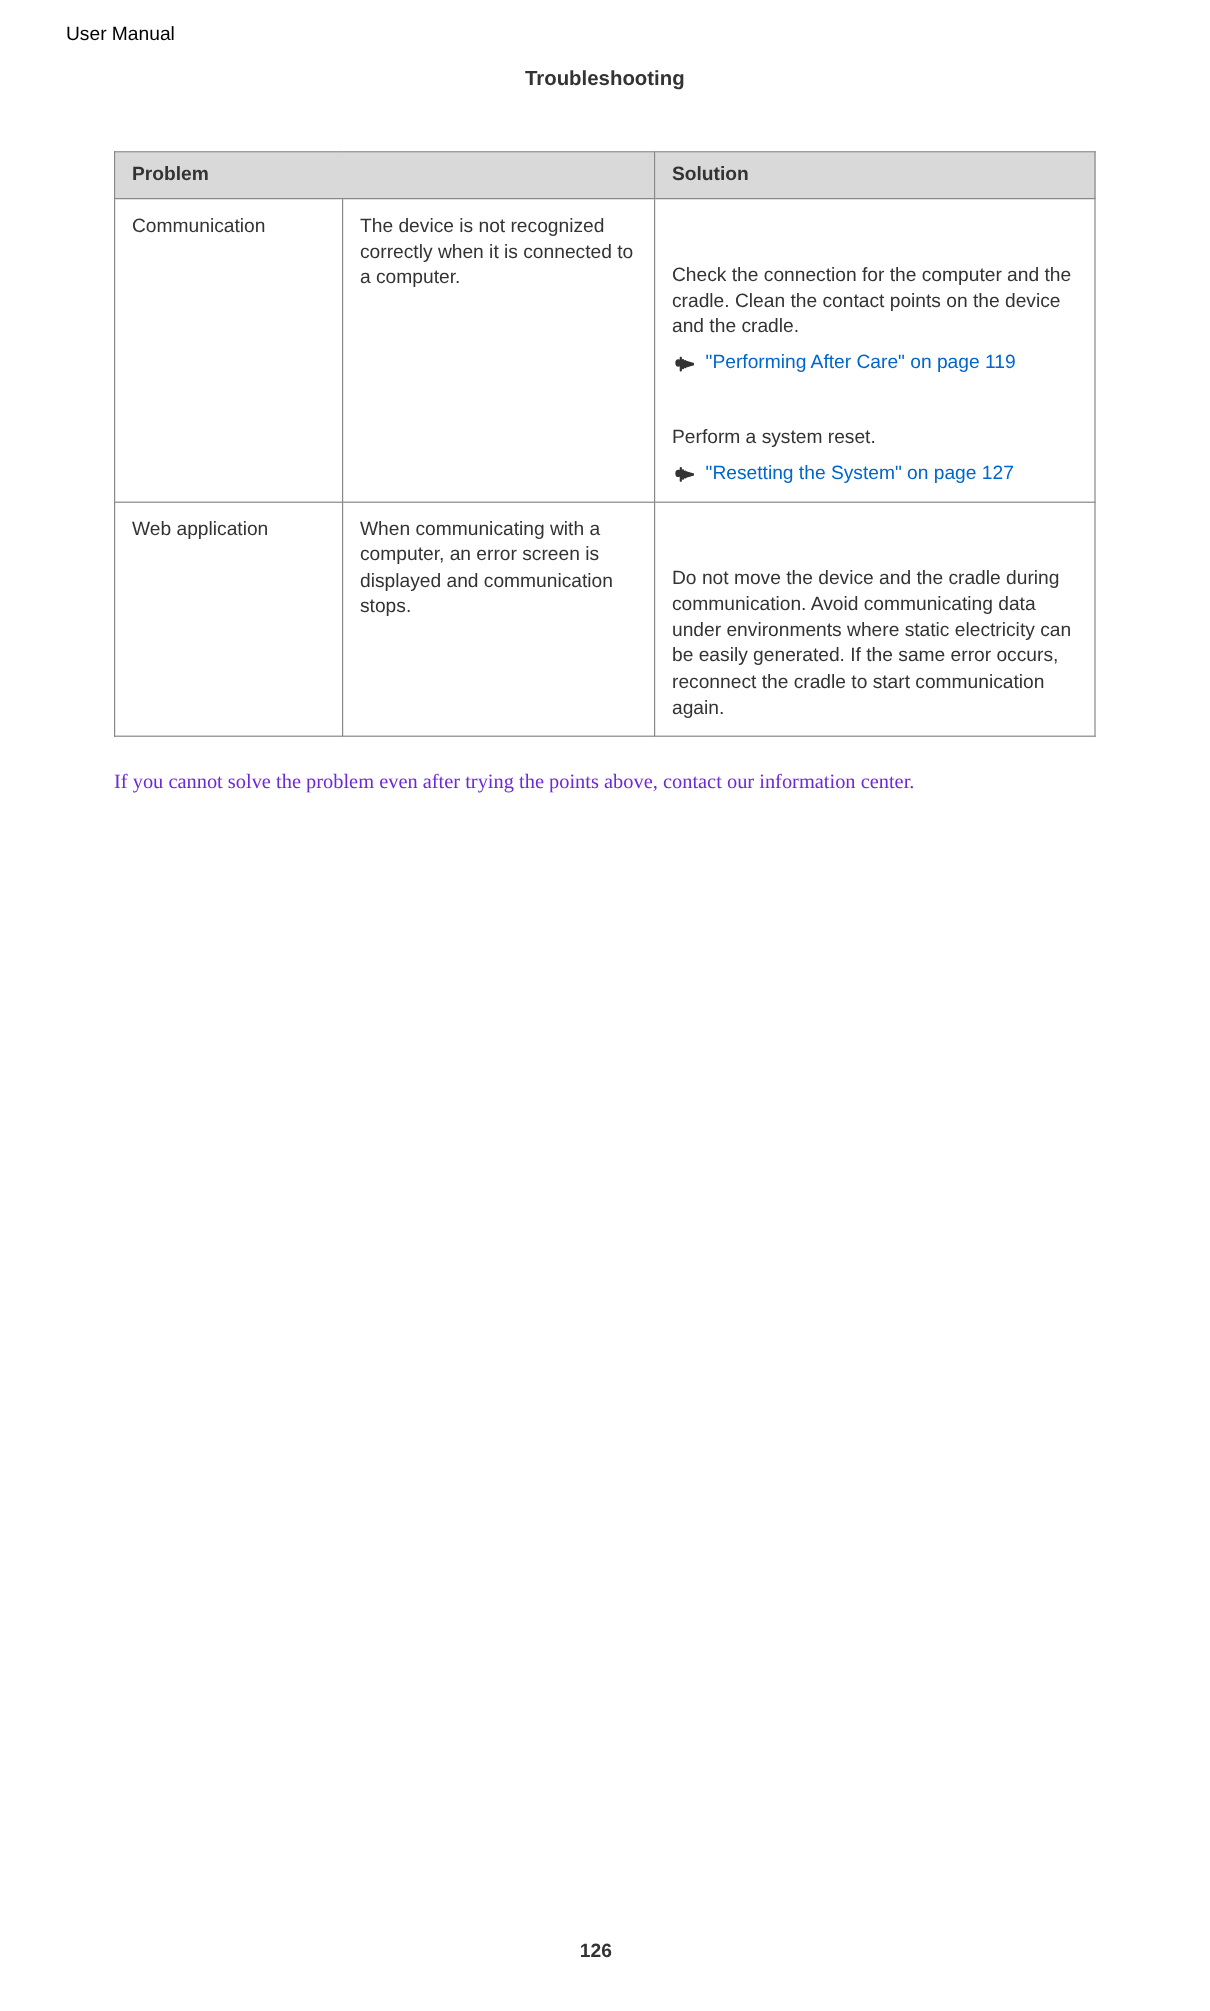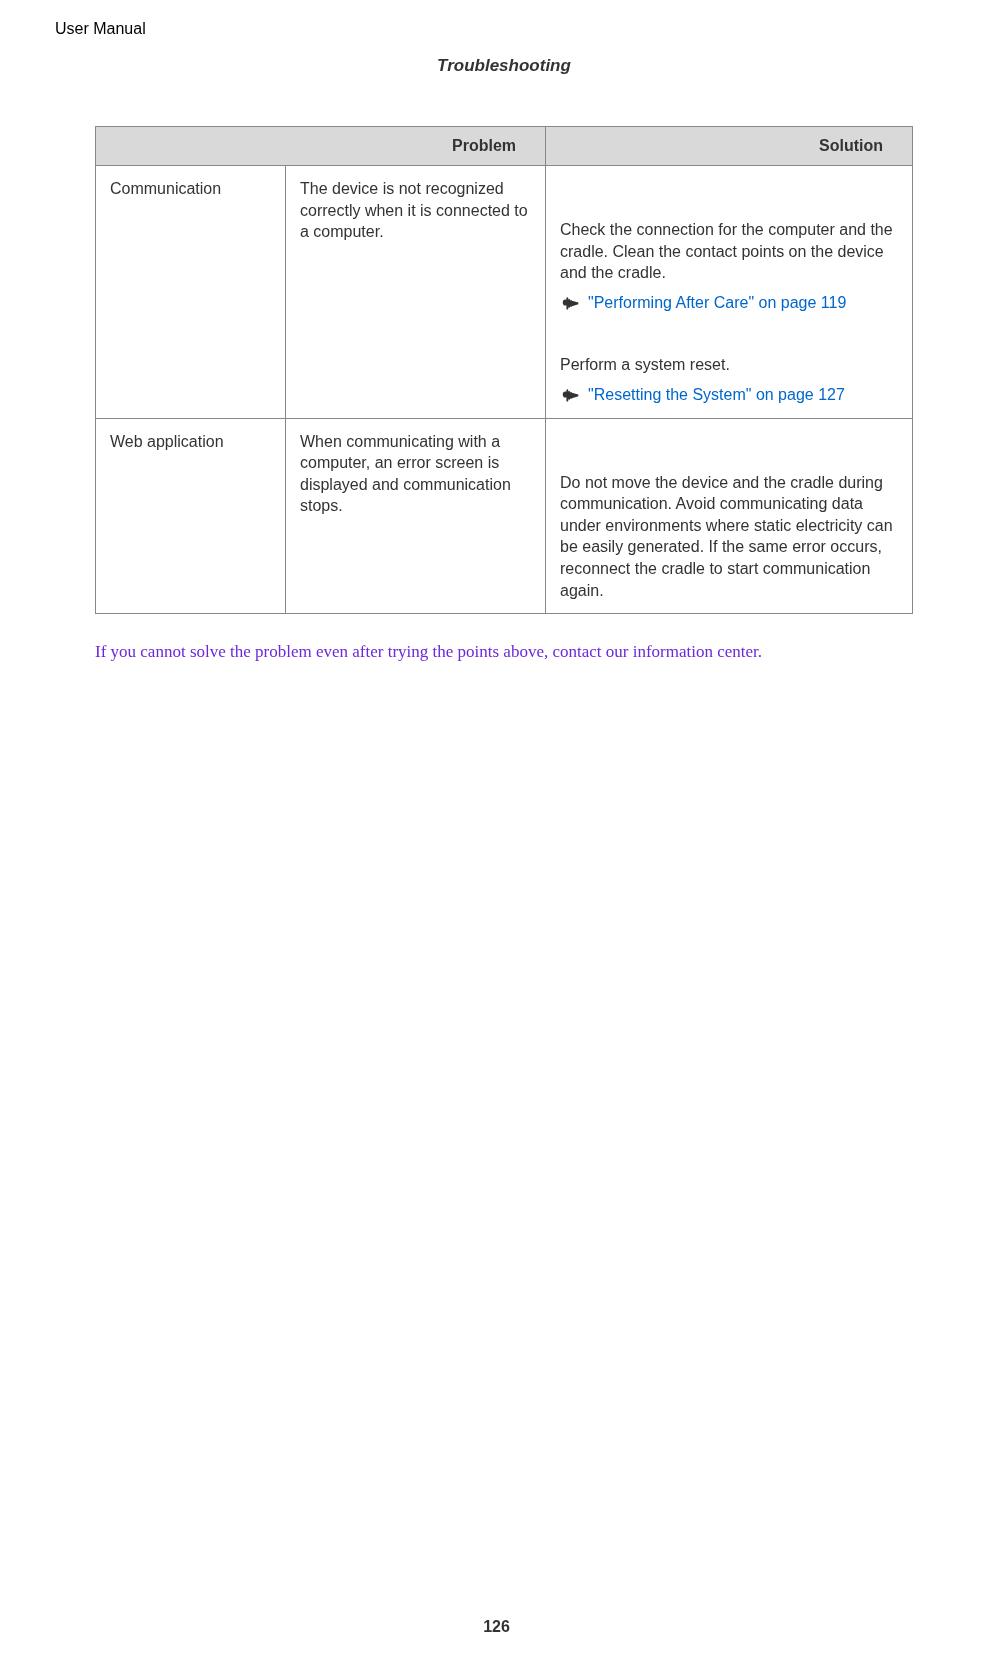--- a/index.html
+++ b/index.html
@@ -25,36 +25,35 @@
       margin-left: -40px;
       margin-bottom: 18px;
     }
     
     .section-title {
       text-align: center;
       font-size: 17px;
       font-weight: 700;
       color: #333;
       margin-bottom: 50px;
-      font-style: italic;
     }
     
     table.tbl {
       width: 100%;
       border-collapse: collapse;
       border: 1px solid #888;
     }
     
     table.tbl th {
       background: #d9d9d9;
-      text-align: right;
+      text-align: left;
       font-weight: 700;
       font-size: 16px;
       color: #333;
-      padding: 10px 29px;
+      padding: 10px 14px;
       border: 1px solid #888;
     }
     
     table.tbl td {
       vertical-align: top;
       font-size: 16px;
       line-height: 1.35;
       color: #333;
       padding: 12px 14px;
       border: 1px solid #888;

